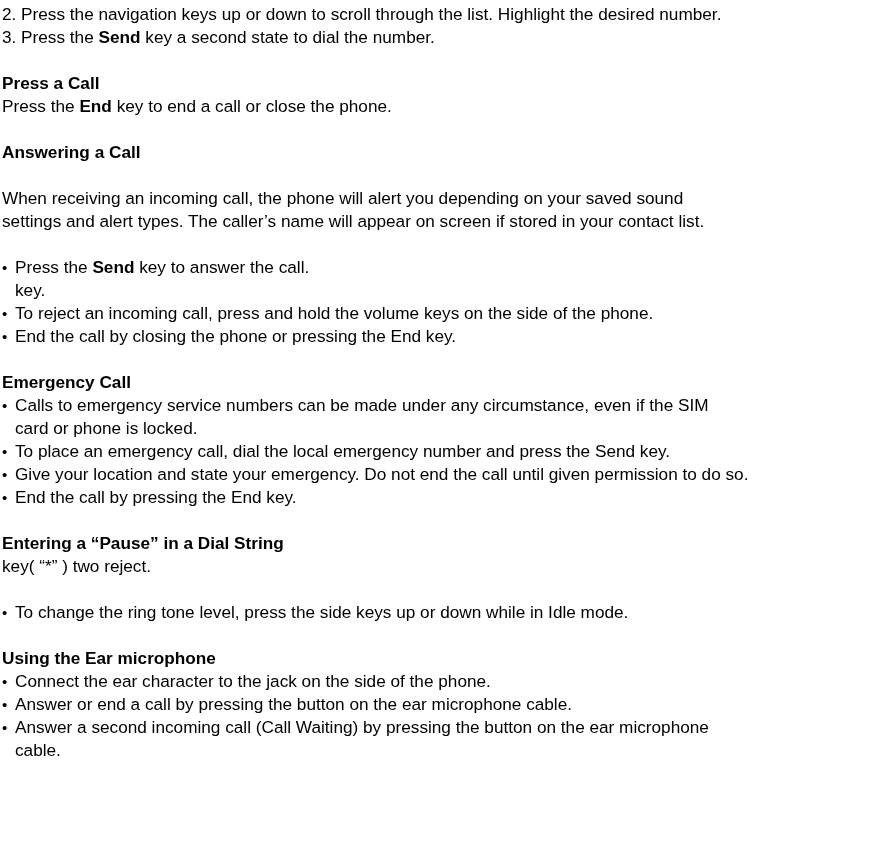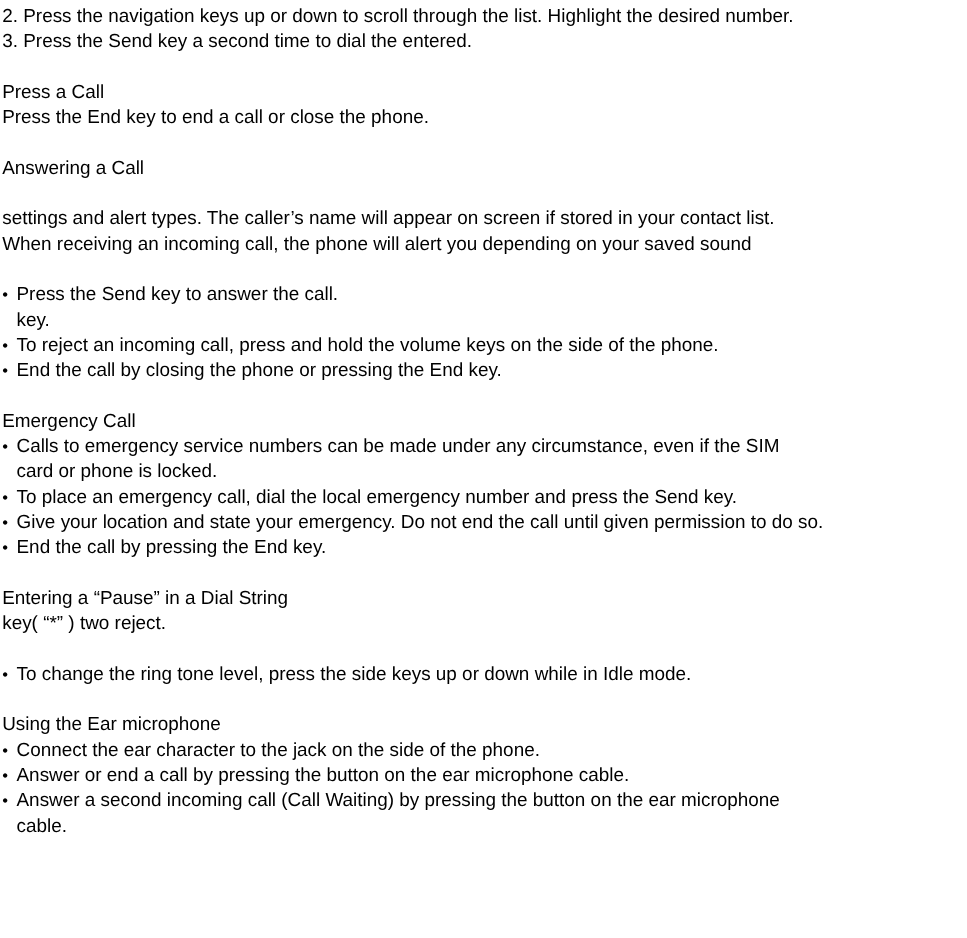--- a/index.html
+++ b/index.html
@@ -25,36 +25,36 @@
     white-space: pre;
   }
   .line.heading { font-weight: bold; }
   .line.bullet { padding-left: 0; }
   .line.cont { padding-left: 13px; }
   .bullet-glyph {
     display: inline-block;
     width: 13px;
     font-size: 15px;
   }
-  .bold { font-weight: normal; }
+  .bold { font-weight: bold; }
 </style>
 </head>
 <body>
 
 <div class="doc">
     <div class="line text"><span>2. Press the navigation keys up or down to scroll through the list. Highlight the desired number.</span></div>
-    <div class="line text"><span>3. Press the </span><span class="bold">Send</span><span> key a second time to dial the entered.</span></div>
+    <div class="line text"><span>3. Press the </span><span class="bold">Send</span><span> key a second state to dial the number.</span></div>
     <div class="line blank"></div>
     <div class="line heading"><span class="bold">Press a Call</span></div>
     <div class="line text"><span>Press the </span><span class="bold">End</span><span> key to end a call or close the phone.</span></div>
     <div class="line blank"></div>
     <div class="line heading"><span class="bold">Answering a Call</span></div>
     <div class="line blank"></div>
+    <div class="line text"><span>When receiving an incoming call, the phone will alert you depending on your saved sound</span></div>
     <div class="line text"><span>settings and alert types. The caller’s name will appear on screen if stored in your contact list.</span></div>
-    <div class="line text"><span>When receiving an incoming call, the phone will alert you depending on your saved sound</span></div>
     <div class="line blank"></div>
     <div class="line bullet"><span class="bullet-glyph">•</span><span>Press the </span><span class="bold">Send</span><span> key to answer the call.</span></div>
     <div class="line cont"><span>key.</span></div>
     <div class="line bullet"><span class="bullet-glyph">•</span><span>To reject an incoming call, press and hold the volume keys on the side of the phone.</span></div>
     <div class="line bullet"><span class="bullet-glyph">•</span><span>End the call by closing the phone or pressing the End key.</span></div>
     <div class="line blank"></div>
     <div class="line heading"><span class="bold">Emergency Call</span></div>
     <div class="line bullet"><span class="bullet-glyph">•</span><span>Calls to emergency service numbers can be made under any circumstance, even if the SIM</span></div>
     <div class="line cont"><span>card or phone is locked.</span></div>
     <div class="line bullet"><span class="bullet-glyph">•</span><span>To place an emergency call, dial the local emergency number and press the Send key.</span></div>

